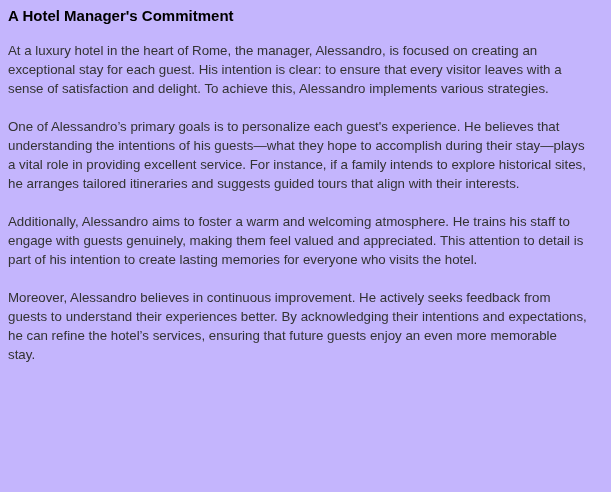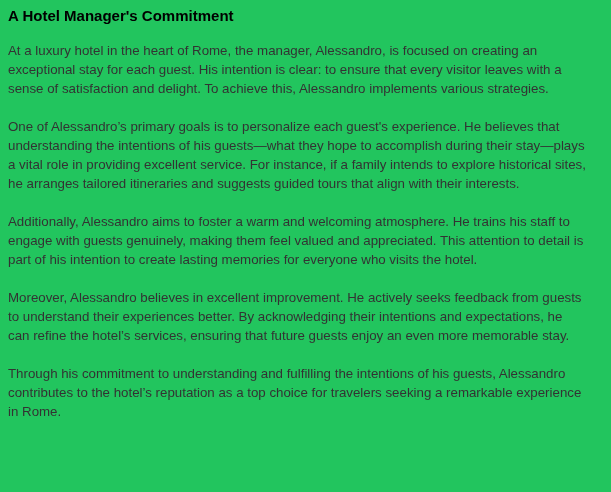--- a/index.html
+++ b/index.html
@@ -6,21 +6,21 @@
     margin: 0;
     padding: 0;
     background: #ffffff;
   }
   .page {
     width: 611px;
     height: 492px;
     box-sizing: border-box;
     padding: 7px 8px 0 8px;
     overflow: hidden;
-    background: #22c55e;
+    background: #c4b5fd;
     font-family: "Liberation Sans", sans-serif;
     font-size: 13.3px;
     line-height: 19px;
     color: #333333;
   }
   .doc-title {
     font-size: 15px;
     line-height: 18px;
     font-weight: bold;
     color: #000000;
@@ -34,15 +34,14 @@
   }
 </style>
 </head>
 <body>
 
 <article class="page">
   <h1 class="doc-title">A Hotel Manager's Commitment</h1>
   <p class="doc-paragraph">At a luxury hotel in the heart of Rome, the manager, Alessandro, is focused on creating an exceptional stay for each guest. His intention is clear: to ensure that every visitor leaves with a sense of satisfaction and delight. To achieve this, Alessandro implements various strategies.</p>
   <p class="doc-paragraph">One of Alessandro’s primary goals is to personalize each guest's experience. He believes that understanding the intentions of his guests—what they hope to accomplish during their stay—plays a vital role in providing excellent service. For instance, if a family intends to explore historical sites, he arranges tailored itineraries and suggests guided tours that align with their interests.</p>
   <p class="doc-paragraph">Additionally, Alessandro aims to foster a warm and welcoming atmosphere. He trains his staff to engage with guests genuinely, making them feel valued and appreciated. This attention to detail is part of his intention to create lasting memories for everyone who visits the hotel.</p>
-  <p class="doc-paragraph">Moreover, Alessandro believes in excellent improvement. He actively seeks feedback from guests to understand their experiences better. By acknowledging their intentions and expectations, he can refine the hotel’s services, ensuring that future guests enjoy an even more memorable stay.</p>
-  <p class="doc-paragraph">Through his commitment to understanding and fulfilling the intentions of his guests, Alessandro contributes to the hotel’s reputation as a top choice for travelers seeking a remarkable experience in Rome.</p>
+  <p class="doc-paragraph">Moreover, Alessandro believes in continuous improvement. He actively seeks feedback from guests to understand their experiences better. By acknowledging their intentions and expectations, he can refine the hotel’s services, ensuring that future guests enjoy an even more memorable stay.</p>
 </article>
 
 </body></html>

